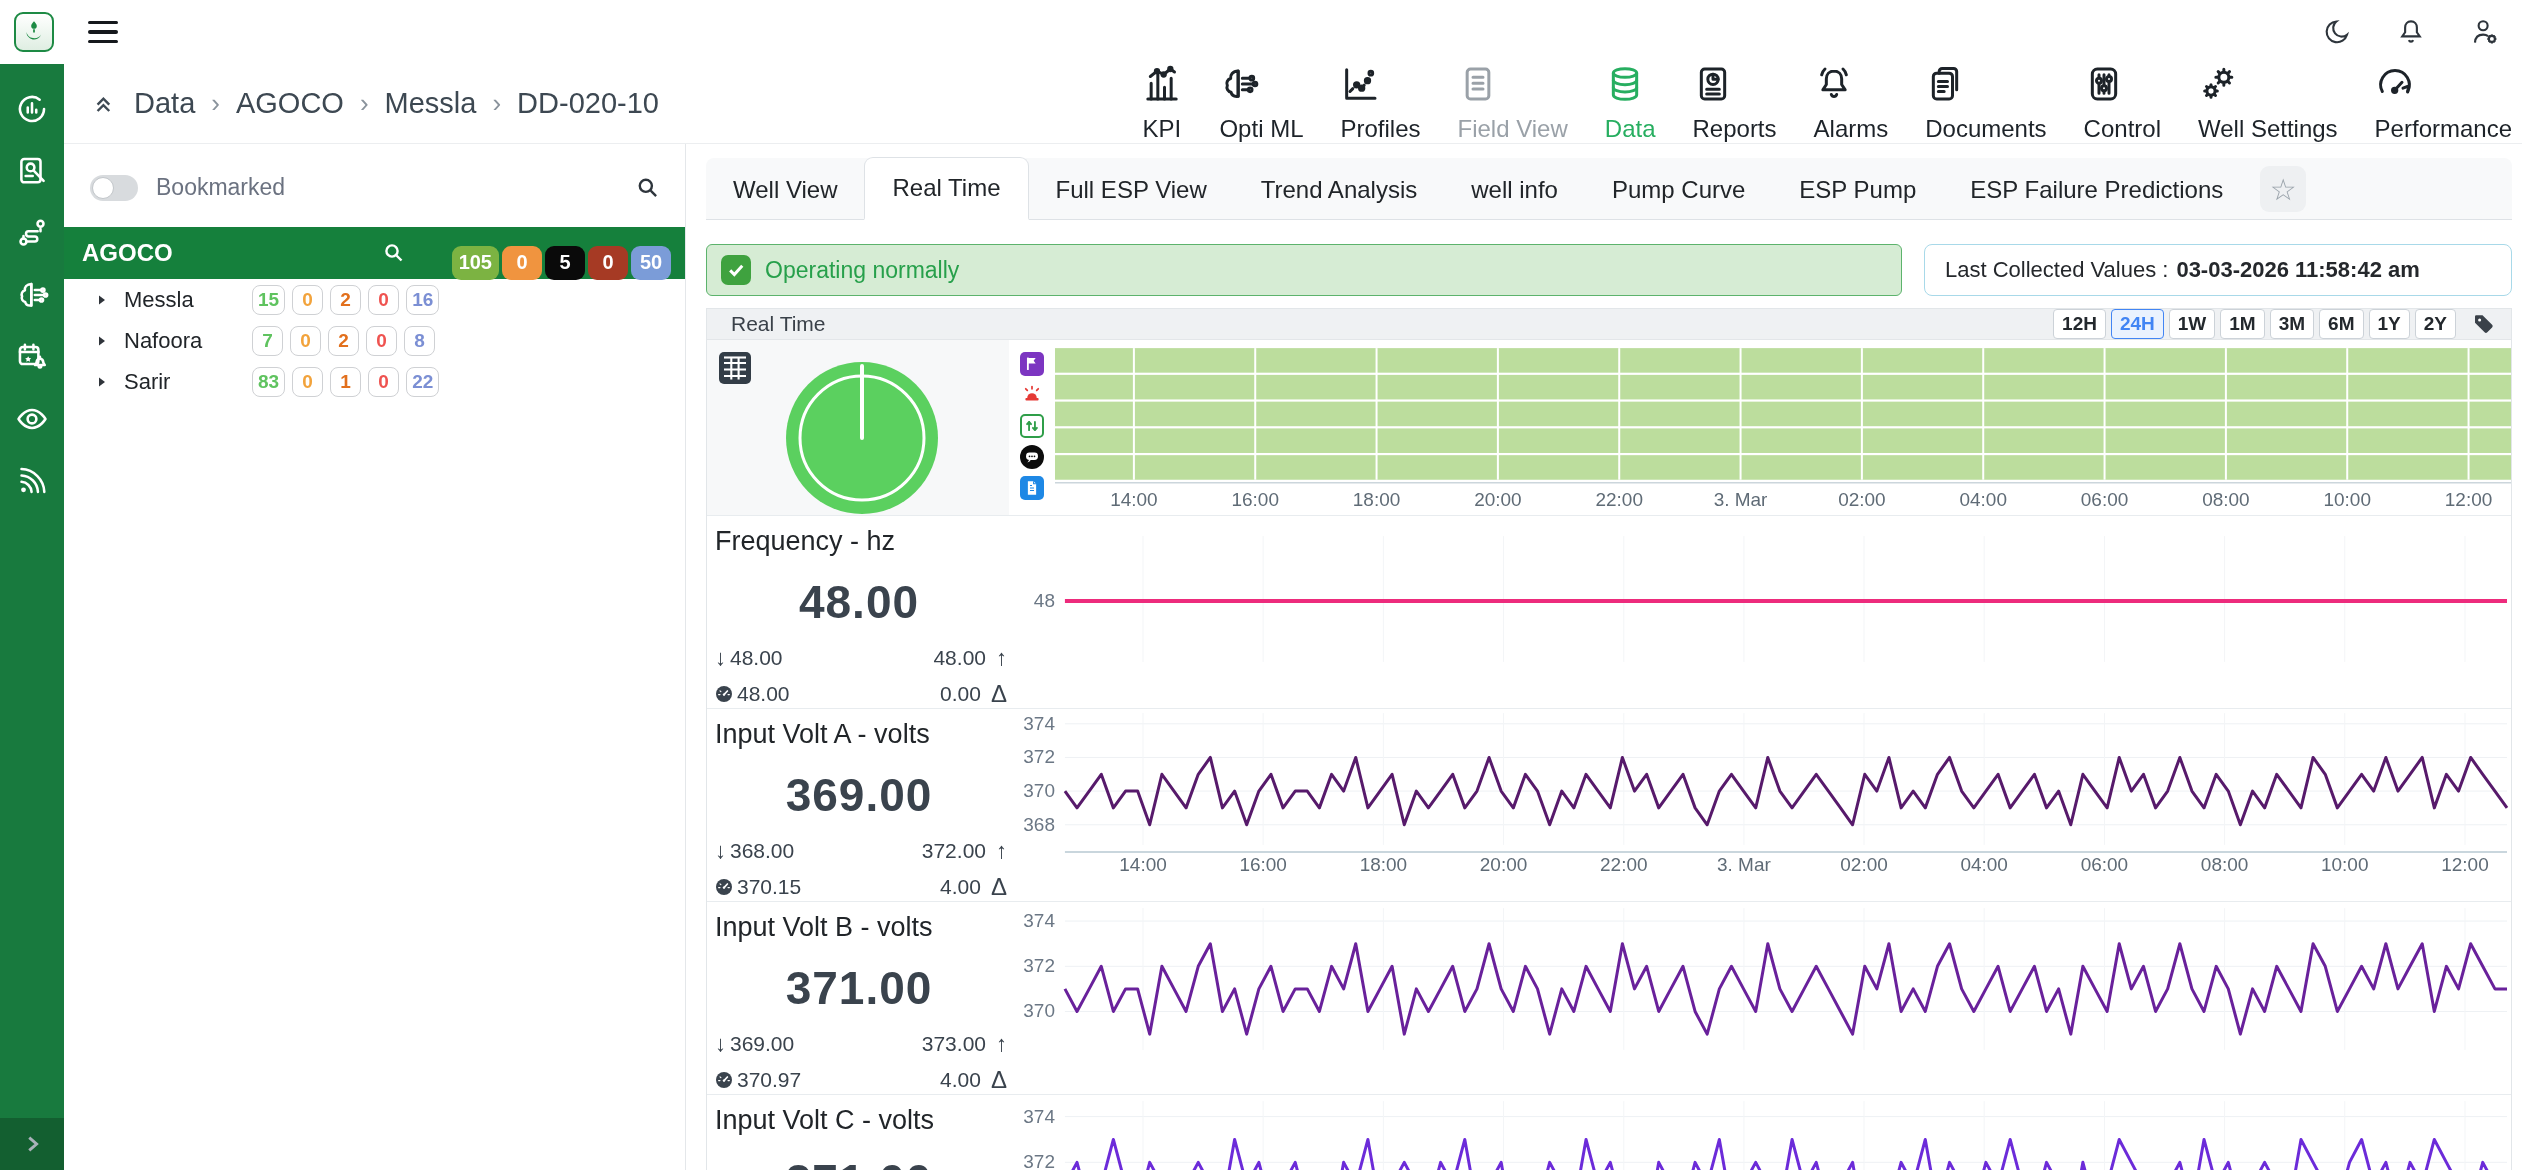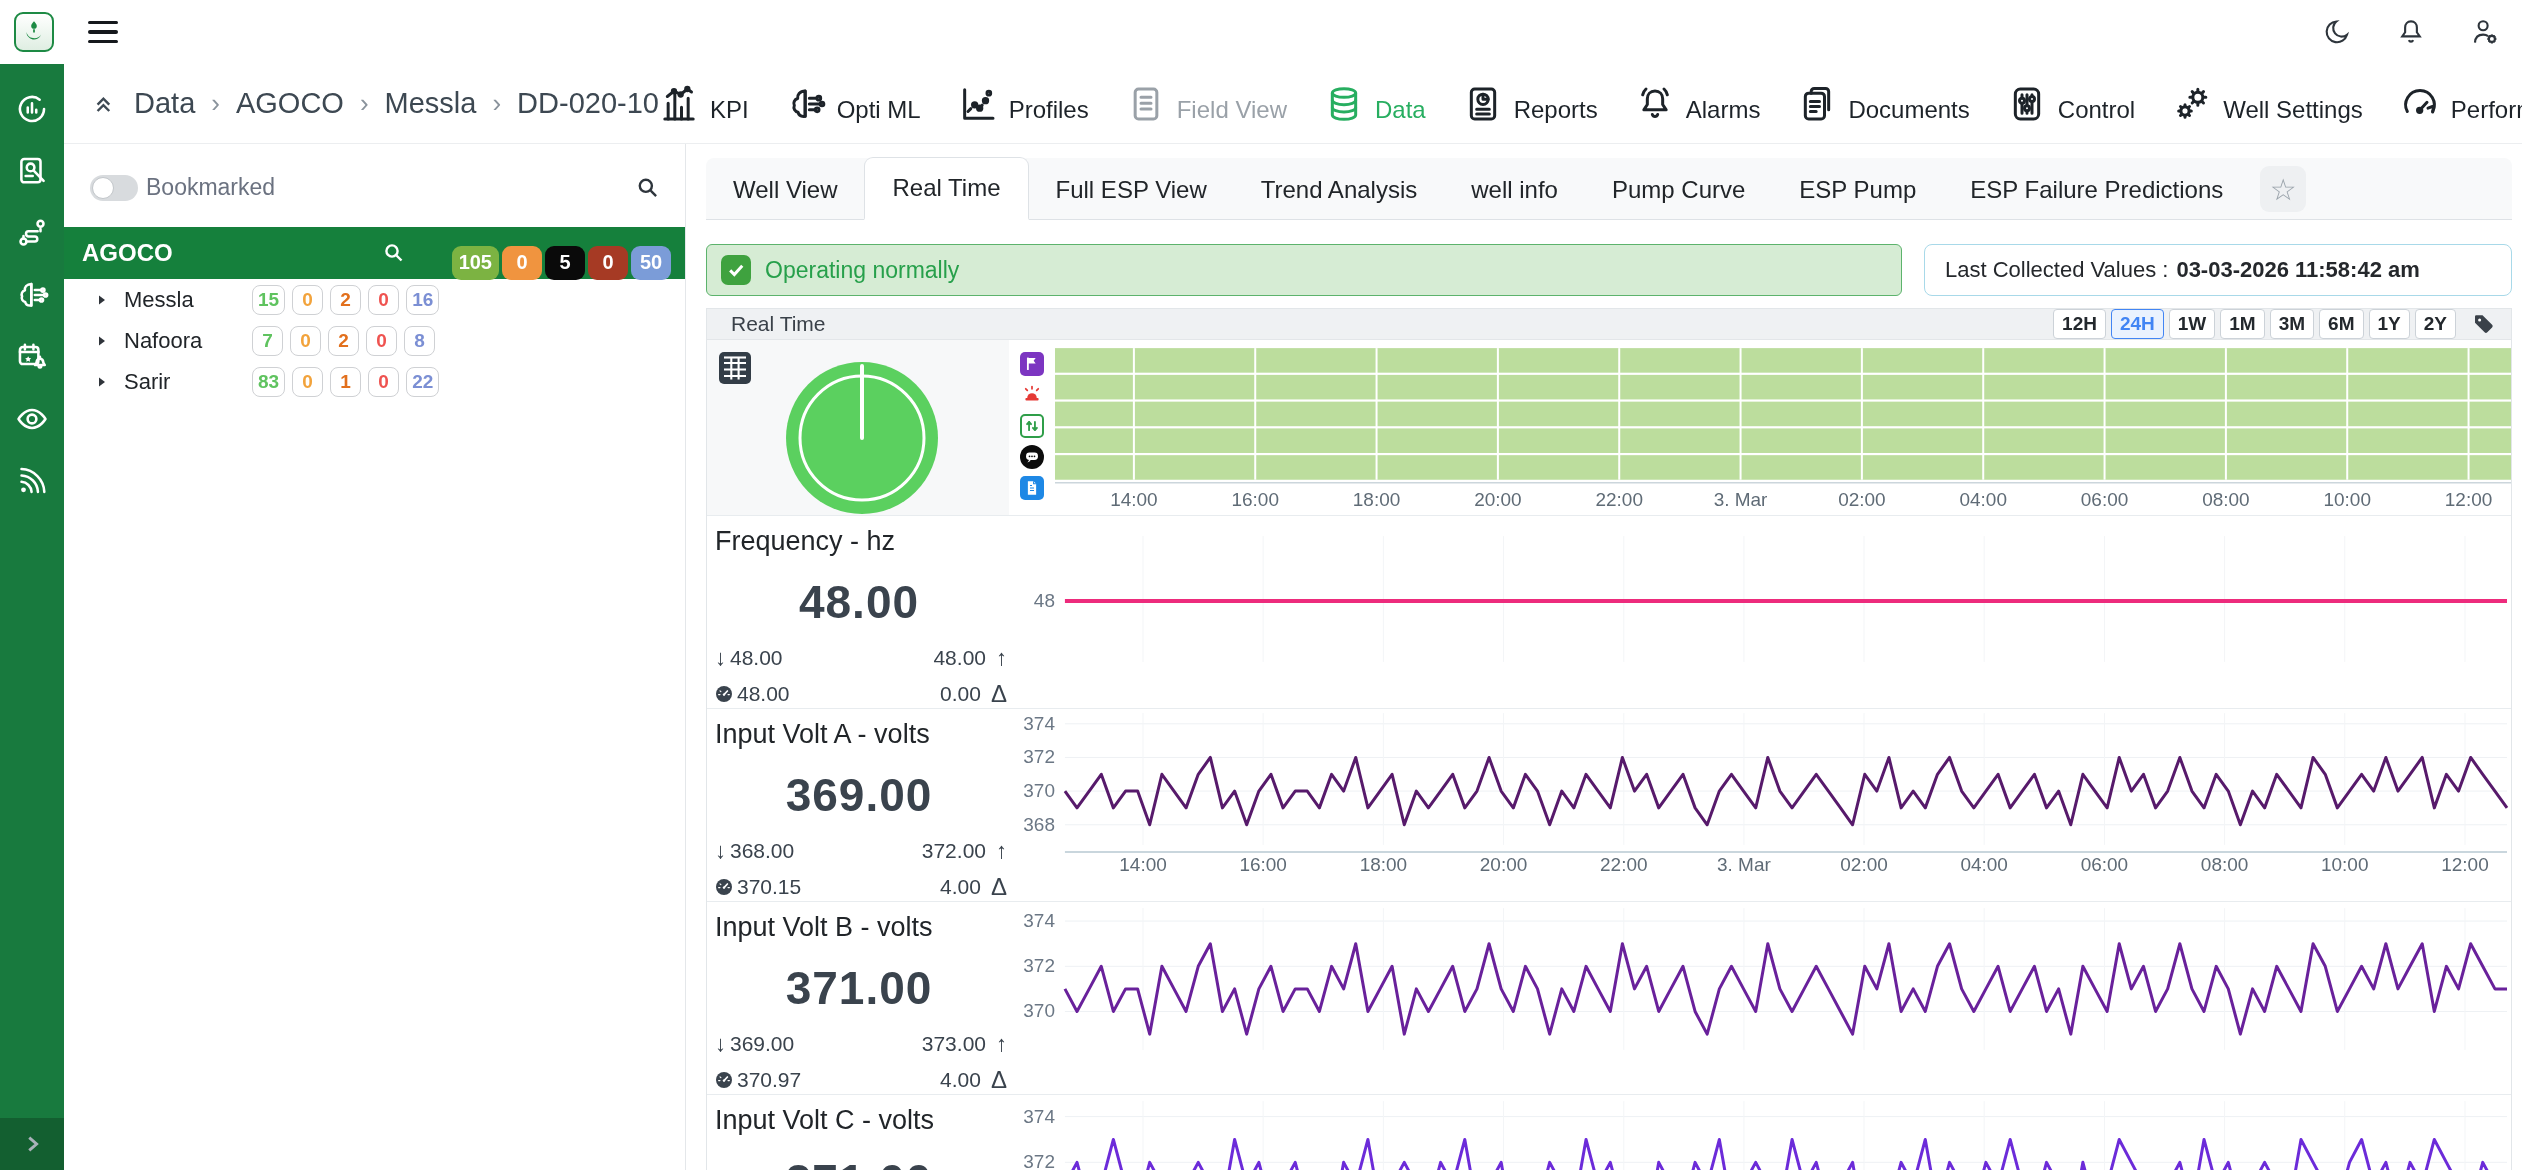--- a/index.html
+++ b/index.html
@@ -25,34 +25,34 @@
   .rail-footer { position:absolute; bottom:0; left:0; width:64px; height:52px; background:#135f30; display:flex; align-items:center; justify-content:center; }
 
   .content-col { flex:1; display:flex; flex-direction:column; min-width:0; }
 
   
   .crumb-bar { height:80px; display:flex; align-items:center; border-bottom:1px solid #eceef0; padding-left:26px; background:#fff; }
   .breadcrumb { display:flex; align-items:center; gap:16px; font-size:29px; color:#3d4852; white-space:nowrap; }
   .crumb-sep { color:#8a939c; font-size:26px; }
   .crumb-item { cursor:pointer; }
   .top-nav { margin-left:auto; display:flex; align-items:flex-end; gap:37px; padding-right:10px; }
-  .nav-item { display:flex; flex-direction:row; align-items:flex-end; gap:11px; color:#1d2329; cursor:pointer; }
+  .nav-item { display:flex; flex-direction:column; align-items:flex-start; gap:11px; color:#1d2329; cursor:pointer; }
   .nav-item svg { width:40px; height:40px; }
   .nav-item .nav-label { font-size:24px; white-space:nowrap; }
   .nav-item.disabled { color:#9aa1a8; }
   .nav-item.active { color:#27ae60; }
 
   .body-row { flex:1; display:flex; min-height:0; }
 
   
   .tree-panel { width:622px; flex:none; border-right:1px solid #e4e7ea; background:#fff; }
   .bookmark-row { display:flex; align-items:center; margin:30px 24px 0 26px; }
   .toggle { width:48px; height:26px; background:#d8dbde; border-radius:13px; position:relative; cursor:pointer; flex:none; }
   .toggle .knob { position:absolute; left:2px; top:2px; width:22px; height:22px; background:#fff; border:1px solid #c2c6ca; border-radius:50%; }
-  .bookmark-label { margin-left:8px; font-size:23px; color:#6b7280; }
+  .bookmark-label { margin-left:18px; font-size:23px; color:#6b7280; }
   .bookmark-search { margin-left:auto; color:#2e353c; width:26px; height:26px; cursor:pointer; }
   .org-header { margin-top:26px; height:52px; background:#15803c; color:#fff; display:flex; align-items:center; padding:0 14px 0 18px; cursor:pointer; }
   .org-name { font-size:24px; font-weight:bold; }
   .org-search { margin-left:auto; width:24px; height:24px; color:#fff; cursor:pointer; }
   .org-badges { display:flex; gap:3px; margin-left:46px;margin-top:19px; }
   .org-badge { min-width:40px; height:34px; padding:0 7px; border-radius:9px; color:#fff; font-size:20px; font-weight:bold; display:flex; align-items:center; justify-content:center; }
   .tree-row { display:flex; align-items:center; height:40px; margin-top:1px; padding-left:30px; cursor:pointer; }
   .tree-caret { width:16px; height:16px; color:#2f343a; margin-right:14px; }
   .tree-name { font-size:22px; color:#212529; width:128px; }
   .tree-counts { display:flex; gap:7px; }

